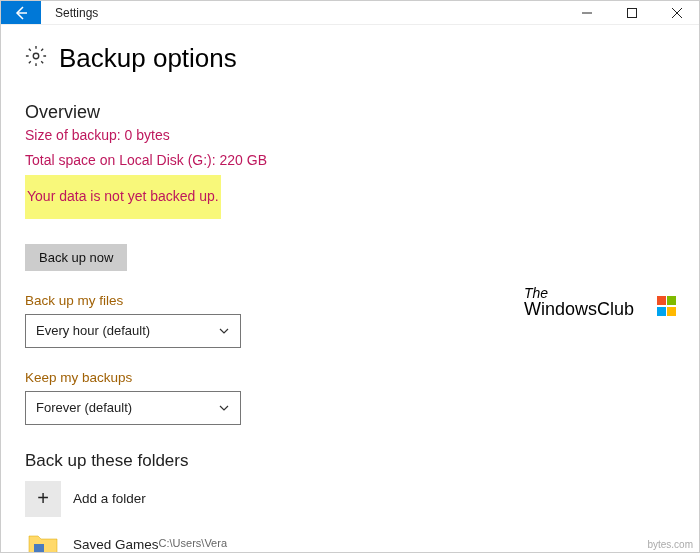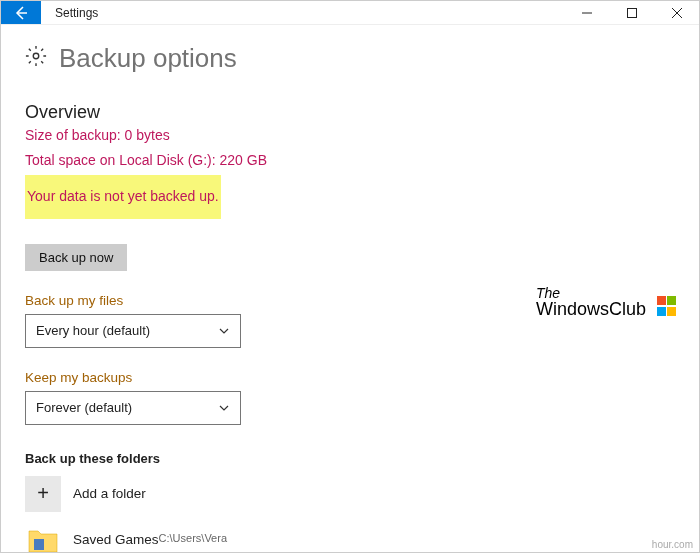--- a/index.html
+++ b/index.html
@@ -51,21 +51,21 @@
     .page-title-row {
       display: flex;
       align-items: center;
       gap: 12px;
       margin-bottom: 28px;
     }
     .gear-icon { font-size: 20px; color: #333; }
     .page-title {
       font-size: 26px;
       font-weight: 300;
-      color: #737373;
+      color: #000000;
     }
     .section-heading {
       font-size: 18px;
       font-weight: 400;
       color: #222;
       margin-bottom: 2px;
     }
     .info-line {
       font-size: 14px;
       color: #be185d;
@@ -101,22 +101,22 @@
       display: flex;
       align-items: center;
       justify-content: space-between;
       padding: 0 10px;
       font-size: 13px;
       color: #222;
       cursor: pointer;
       background: #fff;
     }
     .section-heading-2 {
-      font-size: 13px;
-      font-weight: 700;
+      font-size: 17px;
+      font-weight: 400;
       margin-top: 26px;
       margin-bottom: 10px;
       color: #222;
     }
     .folder-row {
       display: flex;
       align-items: center;
       gap: 12px;
       margin-bottom: 10px;
     }
@@ -142,21 +142,21 @@
     }
     .folder-text { display: flex; }
     .folder-name { font-size: 13.5px; color: #222; }
     .folder-path { font-size: 11px; color: #666; }
     .watermark {
       position: absolute;
       right: 22px;
       top: 285px;
       display: flex;
       align-items: flex-end;
-      gap: 9px;
+      gap: 21px;
     }
     .wm-text { text-align: left; line-height: 1; }
     .wm-the { font-size: 14px; font-style: italic; }
     .wm-wc { font-size: 18px; font-weight: 400; position: relative; }
     .wm-logo { display: flex; flex-wrap: wrap; width: 20px; height: 20px; gap: 1px; margin-bottom: 2px; margin-left: 2px;}
     .wm-logo div { width: 9px; height: 9px; }
     .attr {
       position: absolute;
       right: 6px;
       bottom: 2px;
@@ -261,13 +261,13 @@
     <div class="wm-wc">WindowsClub</div>
   </div>
   <div class="wm-logo">
     <div style="background:#f25022"></div>
       <div style="background:#7fba00"></div>
     <div style="background:#00a4ef"></div>
       <div style="background:#ffb900"></div>
   </div>
 </div>
 
-<div class="attr">hour.com</div>
+<div class="attr">bytes.com</div>
 
 </body></html>

